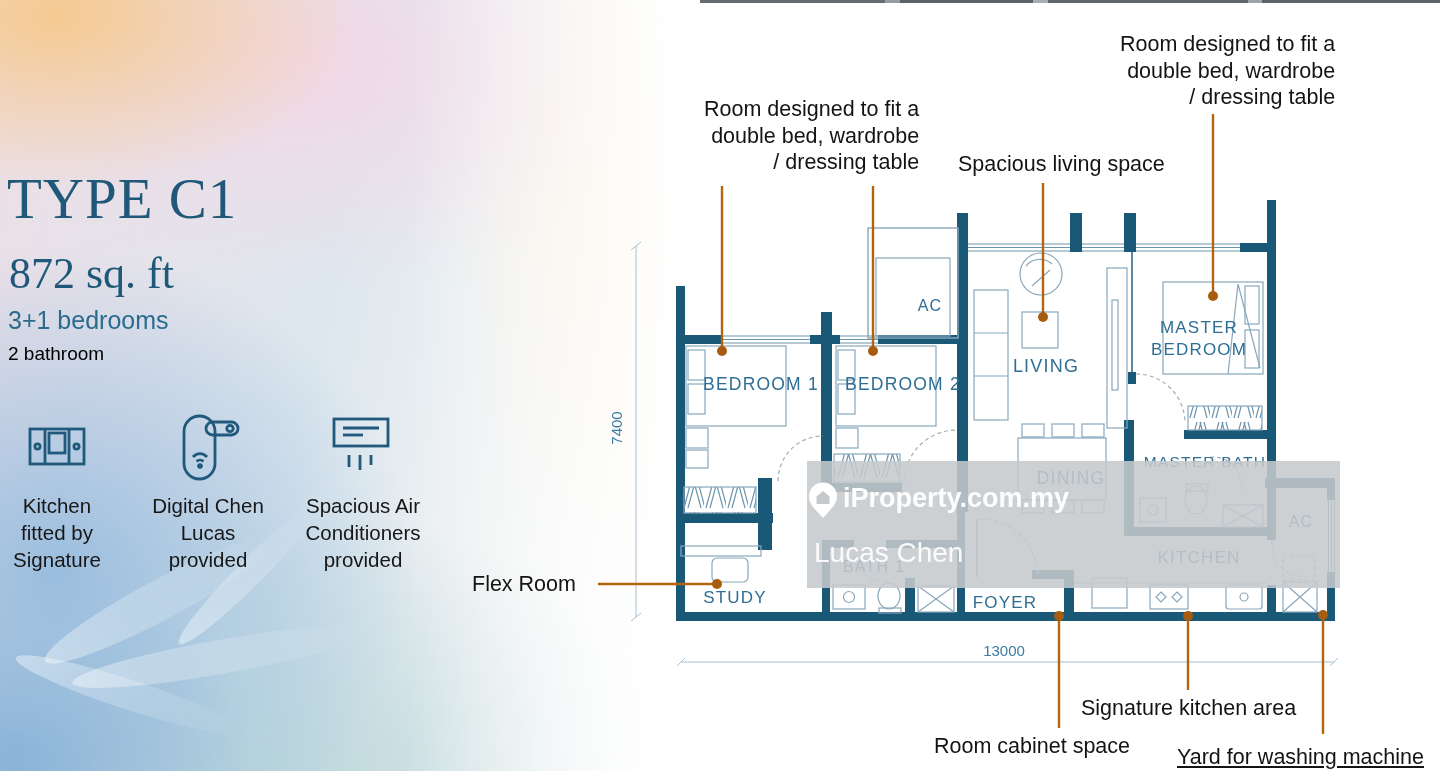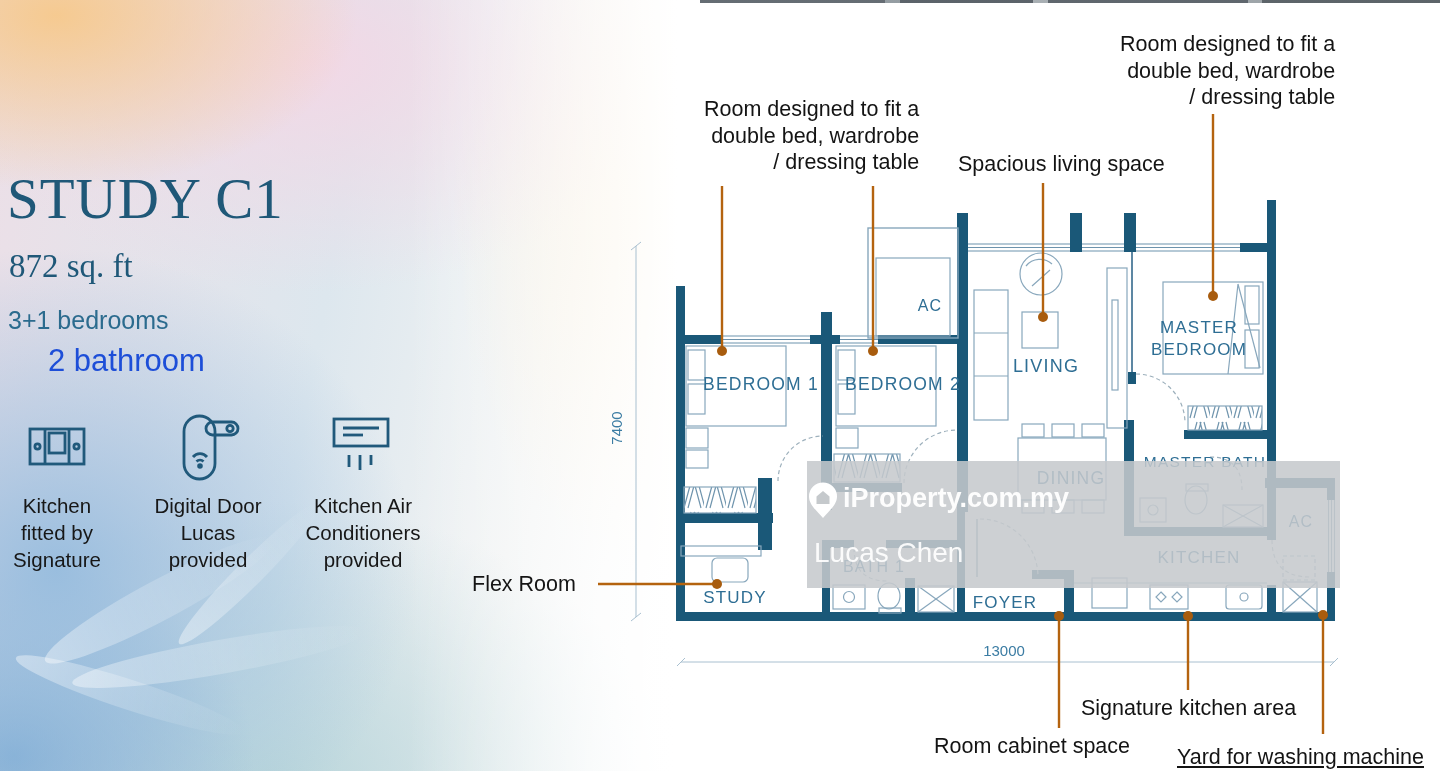--- a/index.html
+++ b/index.html
@@ -21,23 +21,23 @@
     background:linear-gradient(90deg,rgba(255,255,255,.75),rgba(255,255,255,0));
     opacity:.55;pointer-events:none;}
   
   .top-strip{position:absolute;left:700px;top:0;width:740px;height:3px;opacity:.85;
     background:linear-gradient(90deg,#4a535b 0 25%,#828c92 25% 27%,#3f4850 27% 45%,
       #99a1a6 45% 47%,#434c54 47% 74%,#8d959a 74% 76%,#40494f 76% 100%);}
   
   .title{position:absolute;left:7px;top:166px;font-family:"Liberation Serif",serif;
     font-size:57px;color:#1f5878;letter-spacing:1px;}
   .area{position:absolute;left:9px;top:248px;font-family:"Liberation Serif",serif;
-    font-size:33px;color:#1f5878;}
+    font-size:44px;color:#1f5878;}
   .beds{position:absolute;left:8px;top:306px;font-size:25px;color:#2b6b8e;}
-  .baths{position:absolute;left:8px;top:343px;font-size:31px;color:#1d4ed8;margin-left:40px;}
+  .baths{position:absolute;left:8px;top:343px;font-size:19px;color:#000000;}
   .feature-label{position:absolute;top:492px;text-align:center;font-size:20.5px;
     line-height:27px;color:#171717;}
   .feature-icon{position:absolute;}
   
   .ann{position:absolute;font-size:21.5px;line-height:26.5px;color:#141414;white-space:nowrap;text-align:right;}
   .ann span{display:block;}
   
   #plan{position:absolute;left:0;top:0;}
   .room-label{fill:#2e6e94;font-family:"Liberation Sans",sans-serif;letter-spacing:1.2px;}
   .dim-label{fill:#3b7ca3;font-family:"Liberation Sans",sans-serif;font-size:15px;}
@@ -46,21 +46,21 @@
 <body>
 
 <div class="bg-left">
   <div class="petal" style="left:30px;top:580px;width:260px;height:40px;transform:rotate(-28deg);"></div>
   <div class="petal" style="left:70px;top:640px;width:300px;height:34px;transform:rotate(-10deg);"></div>
   <div class="petal" style="left:10px;top:680px;width:240px;height:30px;transform:rotate(18deg);"></div>
   <div class="petal" style="left:150px;top:560px;width:200px;height:26px;transform:rotate(-45deg);"></div>
 </div>
 <div class="top-strip"></div>
 
-<div class="title">STUDY C1</div>
+<div class="title">TYPE C1</div>
 <div class="area">872 sq. ft</div>
 <div class="beds">3+1 bedrooms</div>
 <div class="baths">2 bathroom</div>
 
 <svg class="feature-icon" style="left:28px;top:427px;" width="58" height="40" viewBox="0 0 58 40">
   <g stroke="#20597b" stroke-width="2.8" fill="none">
     <rect x="2" y="2" width="54" height="35"></rect>
     <line x1="17" y1="2" x2="17" y2="37"></line>
       <line x1="41" y1="2" x2="41" y2="37"></line>
     <rect x="21" y="6" width="16" height="20"></rect>
@@ -88,26 +88,26 @@
     <line x1="39" y1="38" x2="39" y2="48"></line>
   </g>
 </svg>
 
 <div class="feature-label" style="left:0;width:114px;">
   <span>Kitchen</span>
   <span>fitted by</span>
   <span>Signature</span>
 </div>
 <div class="feature-label" style="left:140px;width:136px;">
-  <span>Digital Door</span>
+  <span>Digital Chen</span>
   <span>Lucas</span>
   <span>provided</span>
 </div>
 <div class="feature-label" style="left:290px;width:146px;">
-  <span>Kitchen Air</span>
+  <span>Spacious Air</span>
   <span>Conditioners</span>
   <span>provided</span>
 </div>
 
 <svg id="plan" width="1440" height="771" viewBox="0 0 1440 771">
   <defs>
     <pattern id="hatch" width="22" height="30" patternUnits="userSpaceOnUse">
       <path d="M2 28 L9 2 M6 28 L13 2 M12 2 L19 28 M16 2 L23 28" stroke="#6f94ad" stroke-width="1.2" fill="none"></path>
     </pattern>
   </defs>

